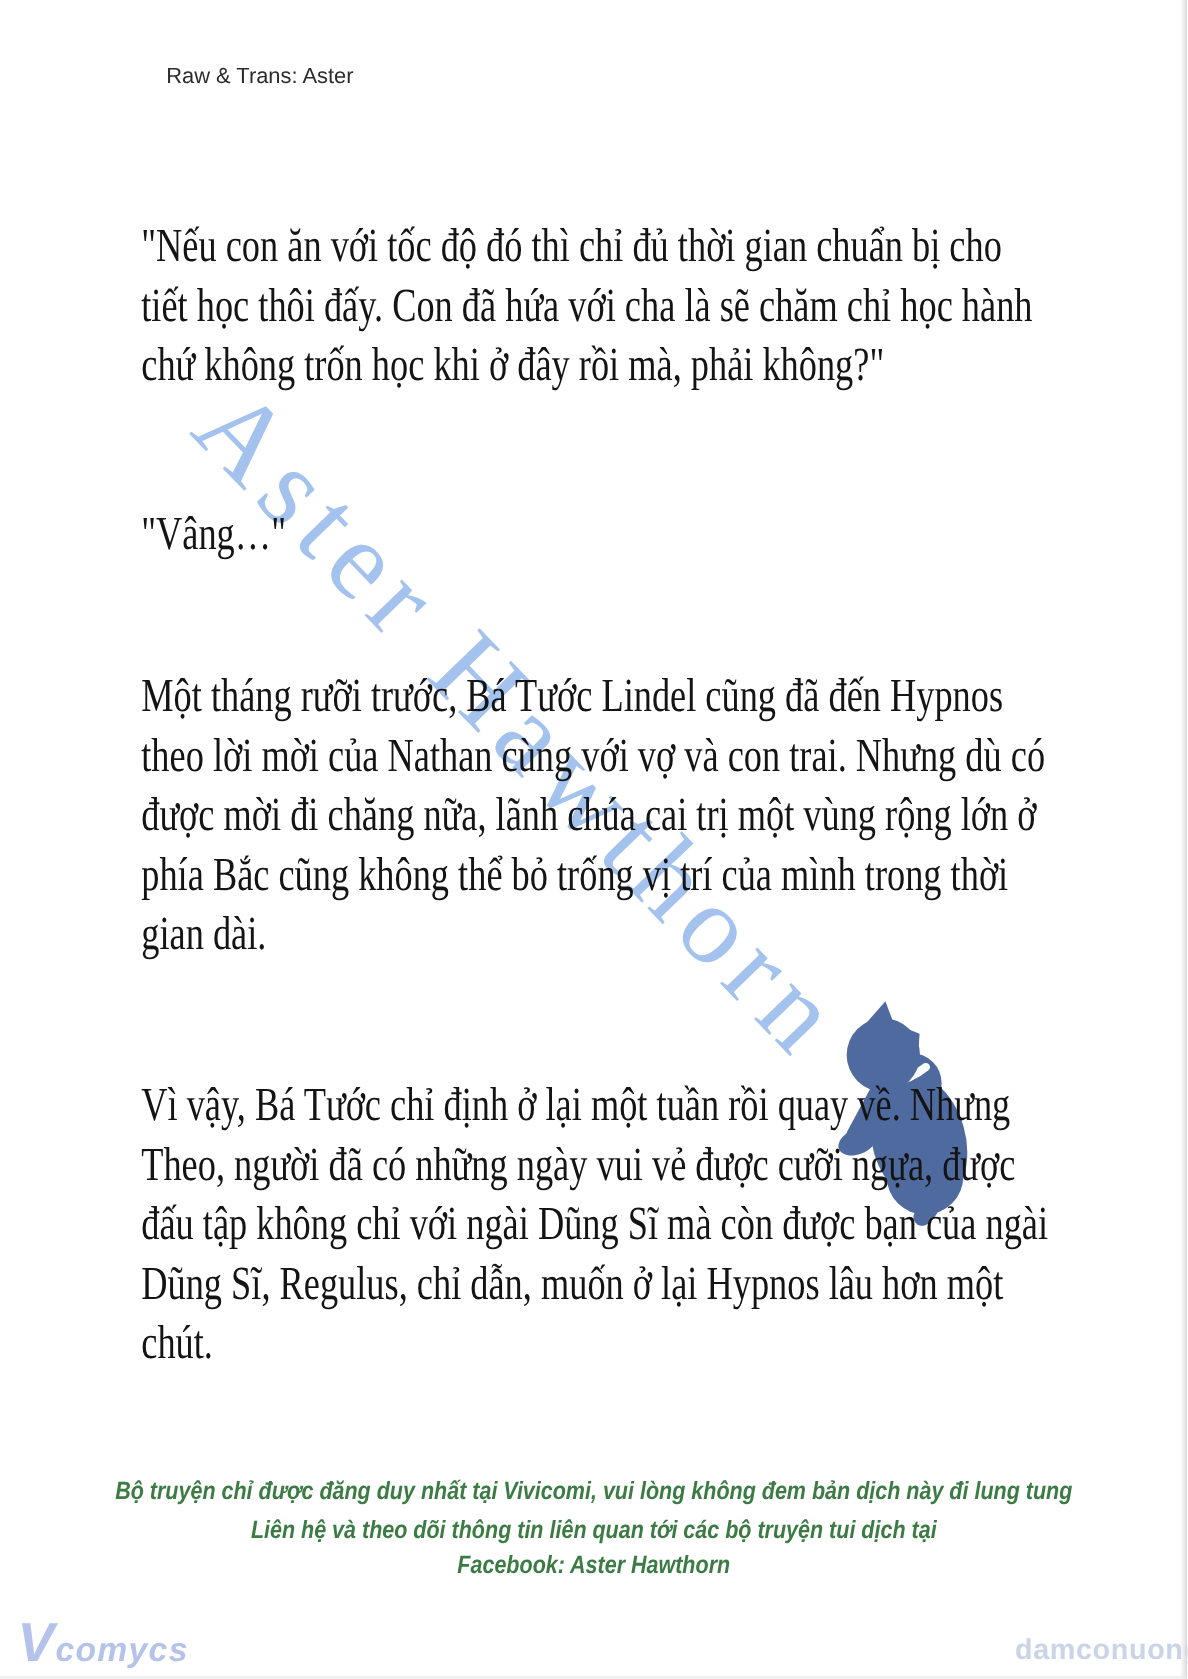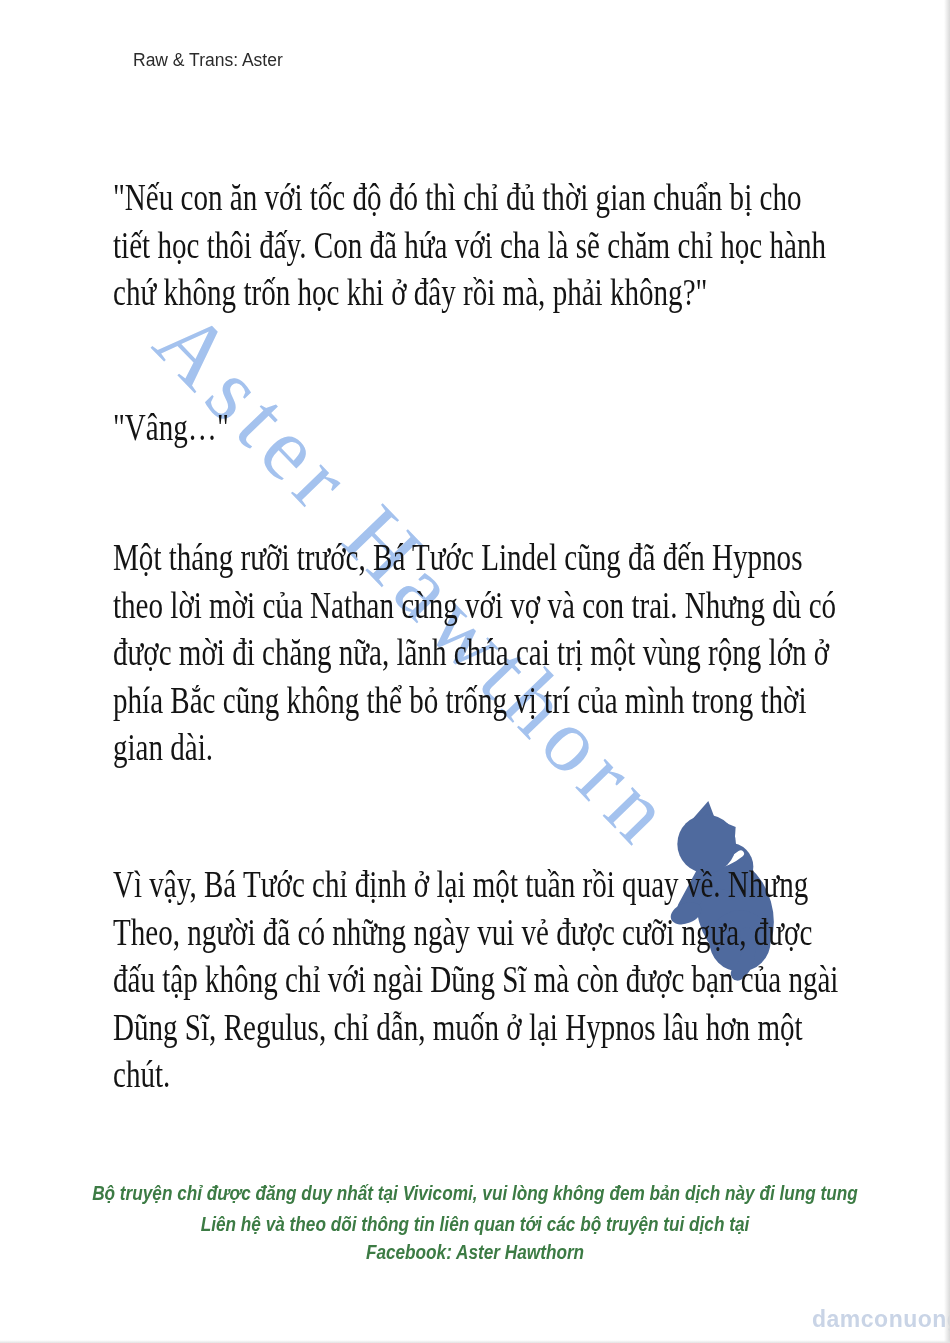--- a/index.html
+++ b/index.html
@@ -129,18 +129,19 @@
     <div class="bline">Theo, người đã có những ngày vui vẻ được cưỡi ngựa, được</div>
     <div class="bline">đấu tập không chỉ với ngài Dũng Sĩ mà còn được bạn của ngài</div>
     <div class="bline">Dũng Sĩ, Regulus, chỉ dẫn, muốn ở lại Hypnos lâu hơn một</div>
     <div class="bline">chút.</div>
   </div>
 
   <div class="fline fline1">Bộ truyện chỉ được đăng duy nhất tại Vivicomi, vui lòng không đem bản dịch này đi lung tung</div>
   <div class="fline fline2">Liên hệ và theo dõi thông tin liên quan tới các bộ truyện tui dịch tại</div>
   <div class="fline fline3">Facebook: Aster Hawthorn</div>
 
+  <div class="vcomycs">Vcomycs</div>
   <div class="damconuong">damconuong</div>
 
   <div class="edge-right"></div>
   <div class="edge-bottom"></div>
 
 </div>
 
 </body></html>

